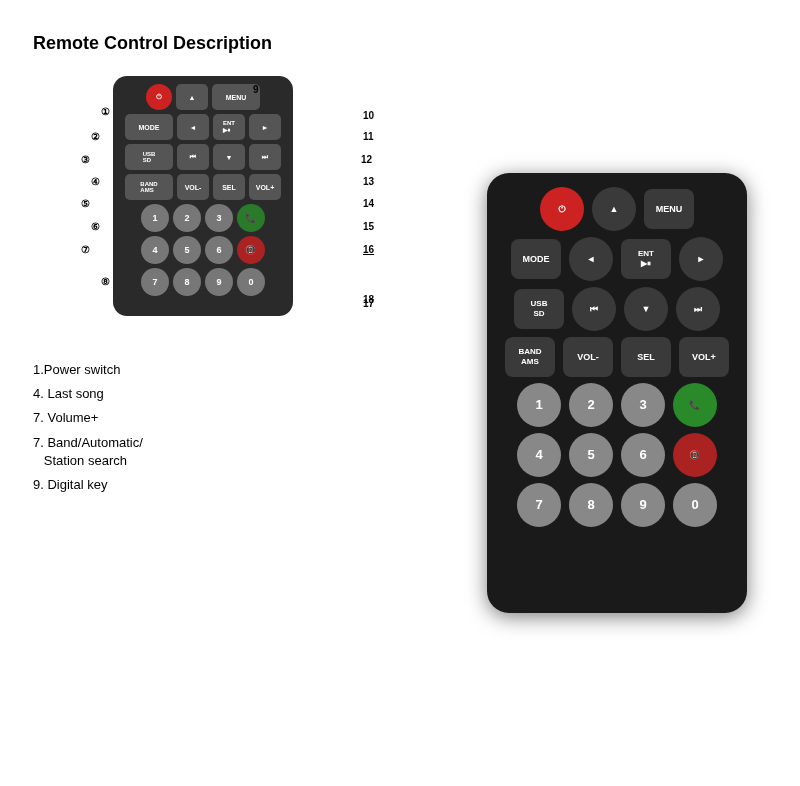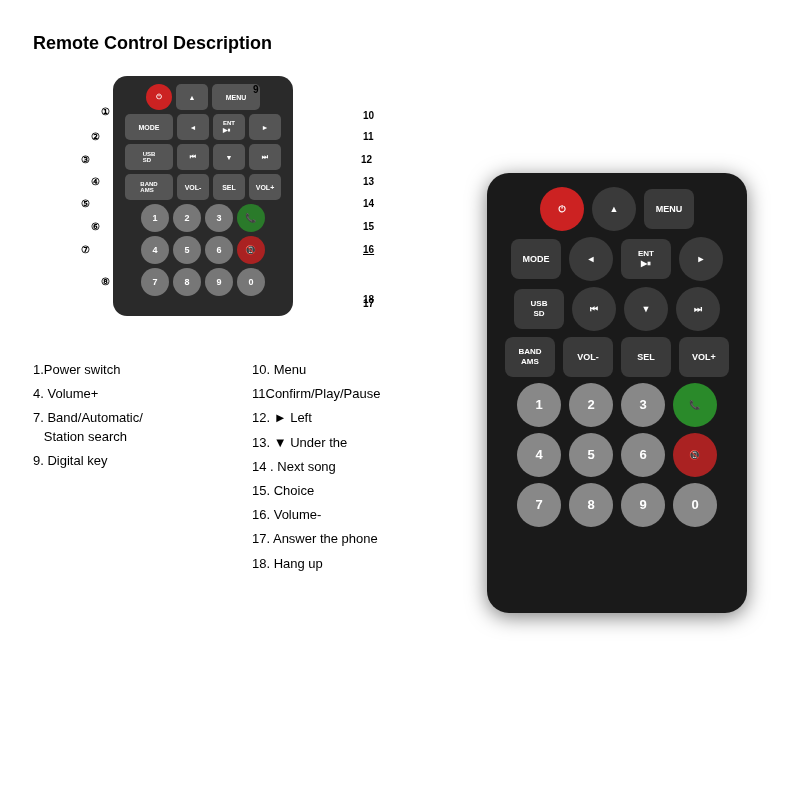--- a/index.html
+++ b/index.html
@@ -249,34 +249,24 @@
       <span class="callout" style="left:330px; top:132px;">14</span>
       <span class="callout" style="left:330px; top:155px;">15</span>
       <span class="callout" style="left:330px; top:178px;text-decoration:underline;">16</span>
       <span class="callout" style="left:330px; top:204px;margin-top:28px;">17</span>
       <span class="callout" style="left:330px; top:228px;">18</span>
     </div>
 
     <div class="desc-section">
       <div class="desc-col">
         <div class="desc-item">1.Power switch</div>
-        <div class="desc-item">4. Volume+</div>
+        <div class="desc-item">4. Last song</div>
+        <div class="desc-item">7. Volume+</div>
         <div class="desc-item">7. Band/Automatic/<br>&nbsp;&nbsp;&nbsp;Station search</div>
         <div class="desc-item">9. Digital key</div>
-      </div>
-      <div class="desc-col">
-        <div class="desc-item">10. Menu</div>
-        <div class="desc-item">11Confirm/Play/Pause</div>
-        <div class="desc-item">12. ► Left</div>
-        <div class="desc-item">13. ▼ Under the</div>
-        <div class="desc-item">14 . Next song</div>
-        <div class="desc-item">15. Choice</div>
-        <div class="desc-item">16. Volume-</div>
-        <div class="desc-item">17. Answer the phone</div>
-        <div class="desc-item">18. Hang up</div>
       </div>
     </div>
   </div>
 
   <div class="right-panel">
     <div class="real-remote">
 
       <div class="real-row">
         <div class="real-btn power-btn">⏻</div>
         <div class="real-btn round">▲</div>

